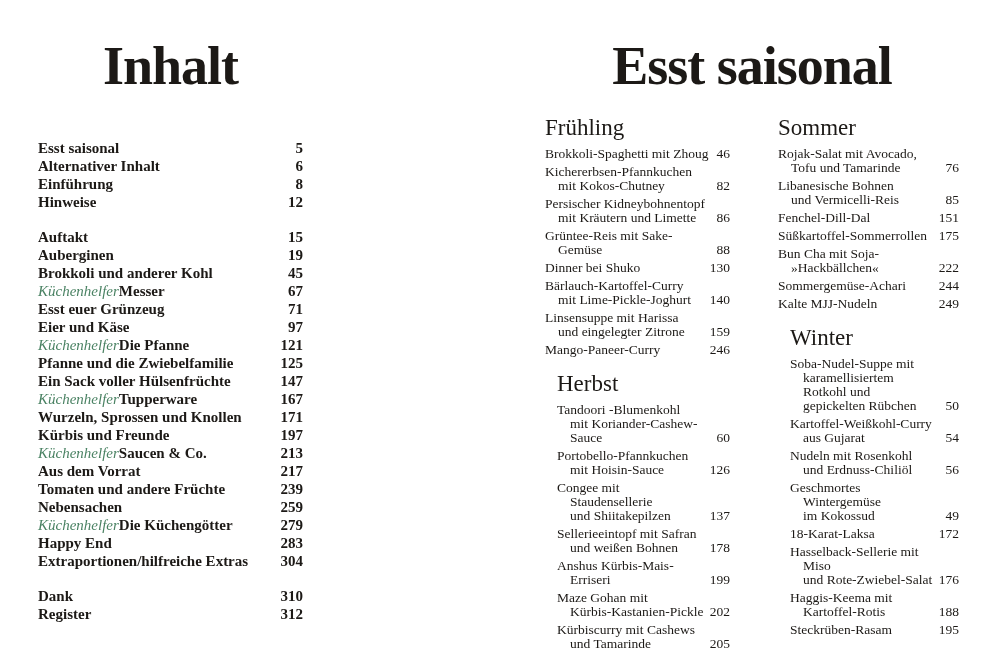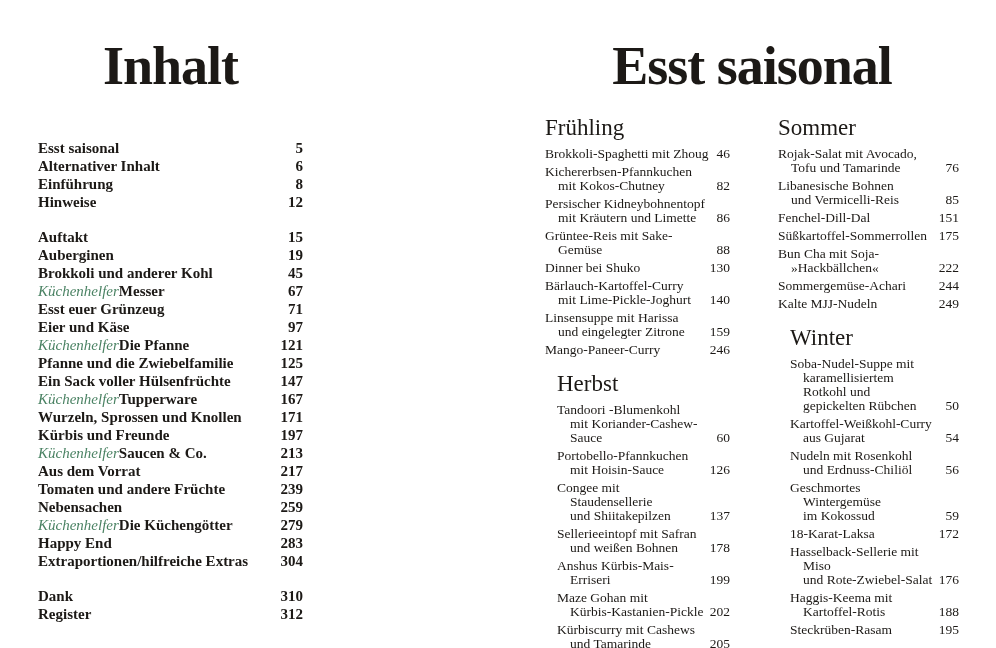--- a/index.html
+++ b/index.html
@@ -291,21 +291,21 @@
             <div class="entry-page">54</div>
           </div>
           <div class="entry">
             <div class="entry-label">Nudeln mit Rosenkohl
 und Erdnuss-Chiliöl</div>
             <div class="entry-page">56</div>
           </div>
           <div class="entry">
             <div class="entry-label">Geschmortes Wintergemüse
 im Kokossud</div>
-            <div class="entry-page">59</div>
+            <div class="entry-page">49</div>
           </div>
           <div class="entry">
             <div class="entry-label">18-Karat-Laksa</div>
             <div class="entry-page">172</div>
           </div>
           <div class="entry">
             <div class="entry-label">Hasselback-Sellerie mit Miso
 und Rote-Zwiebel-Salat</div>
             <div class="entry-page">176</div>
           </div>

